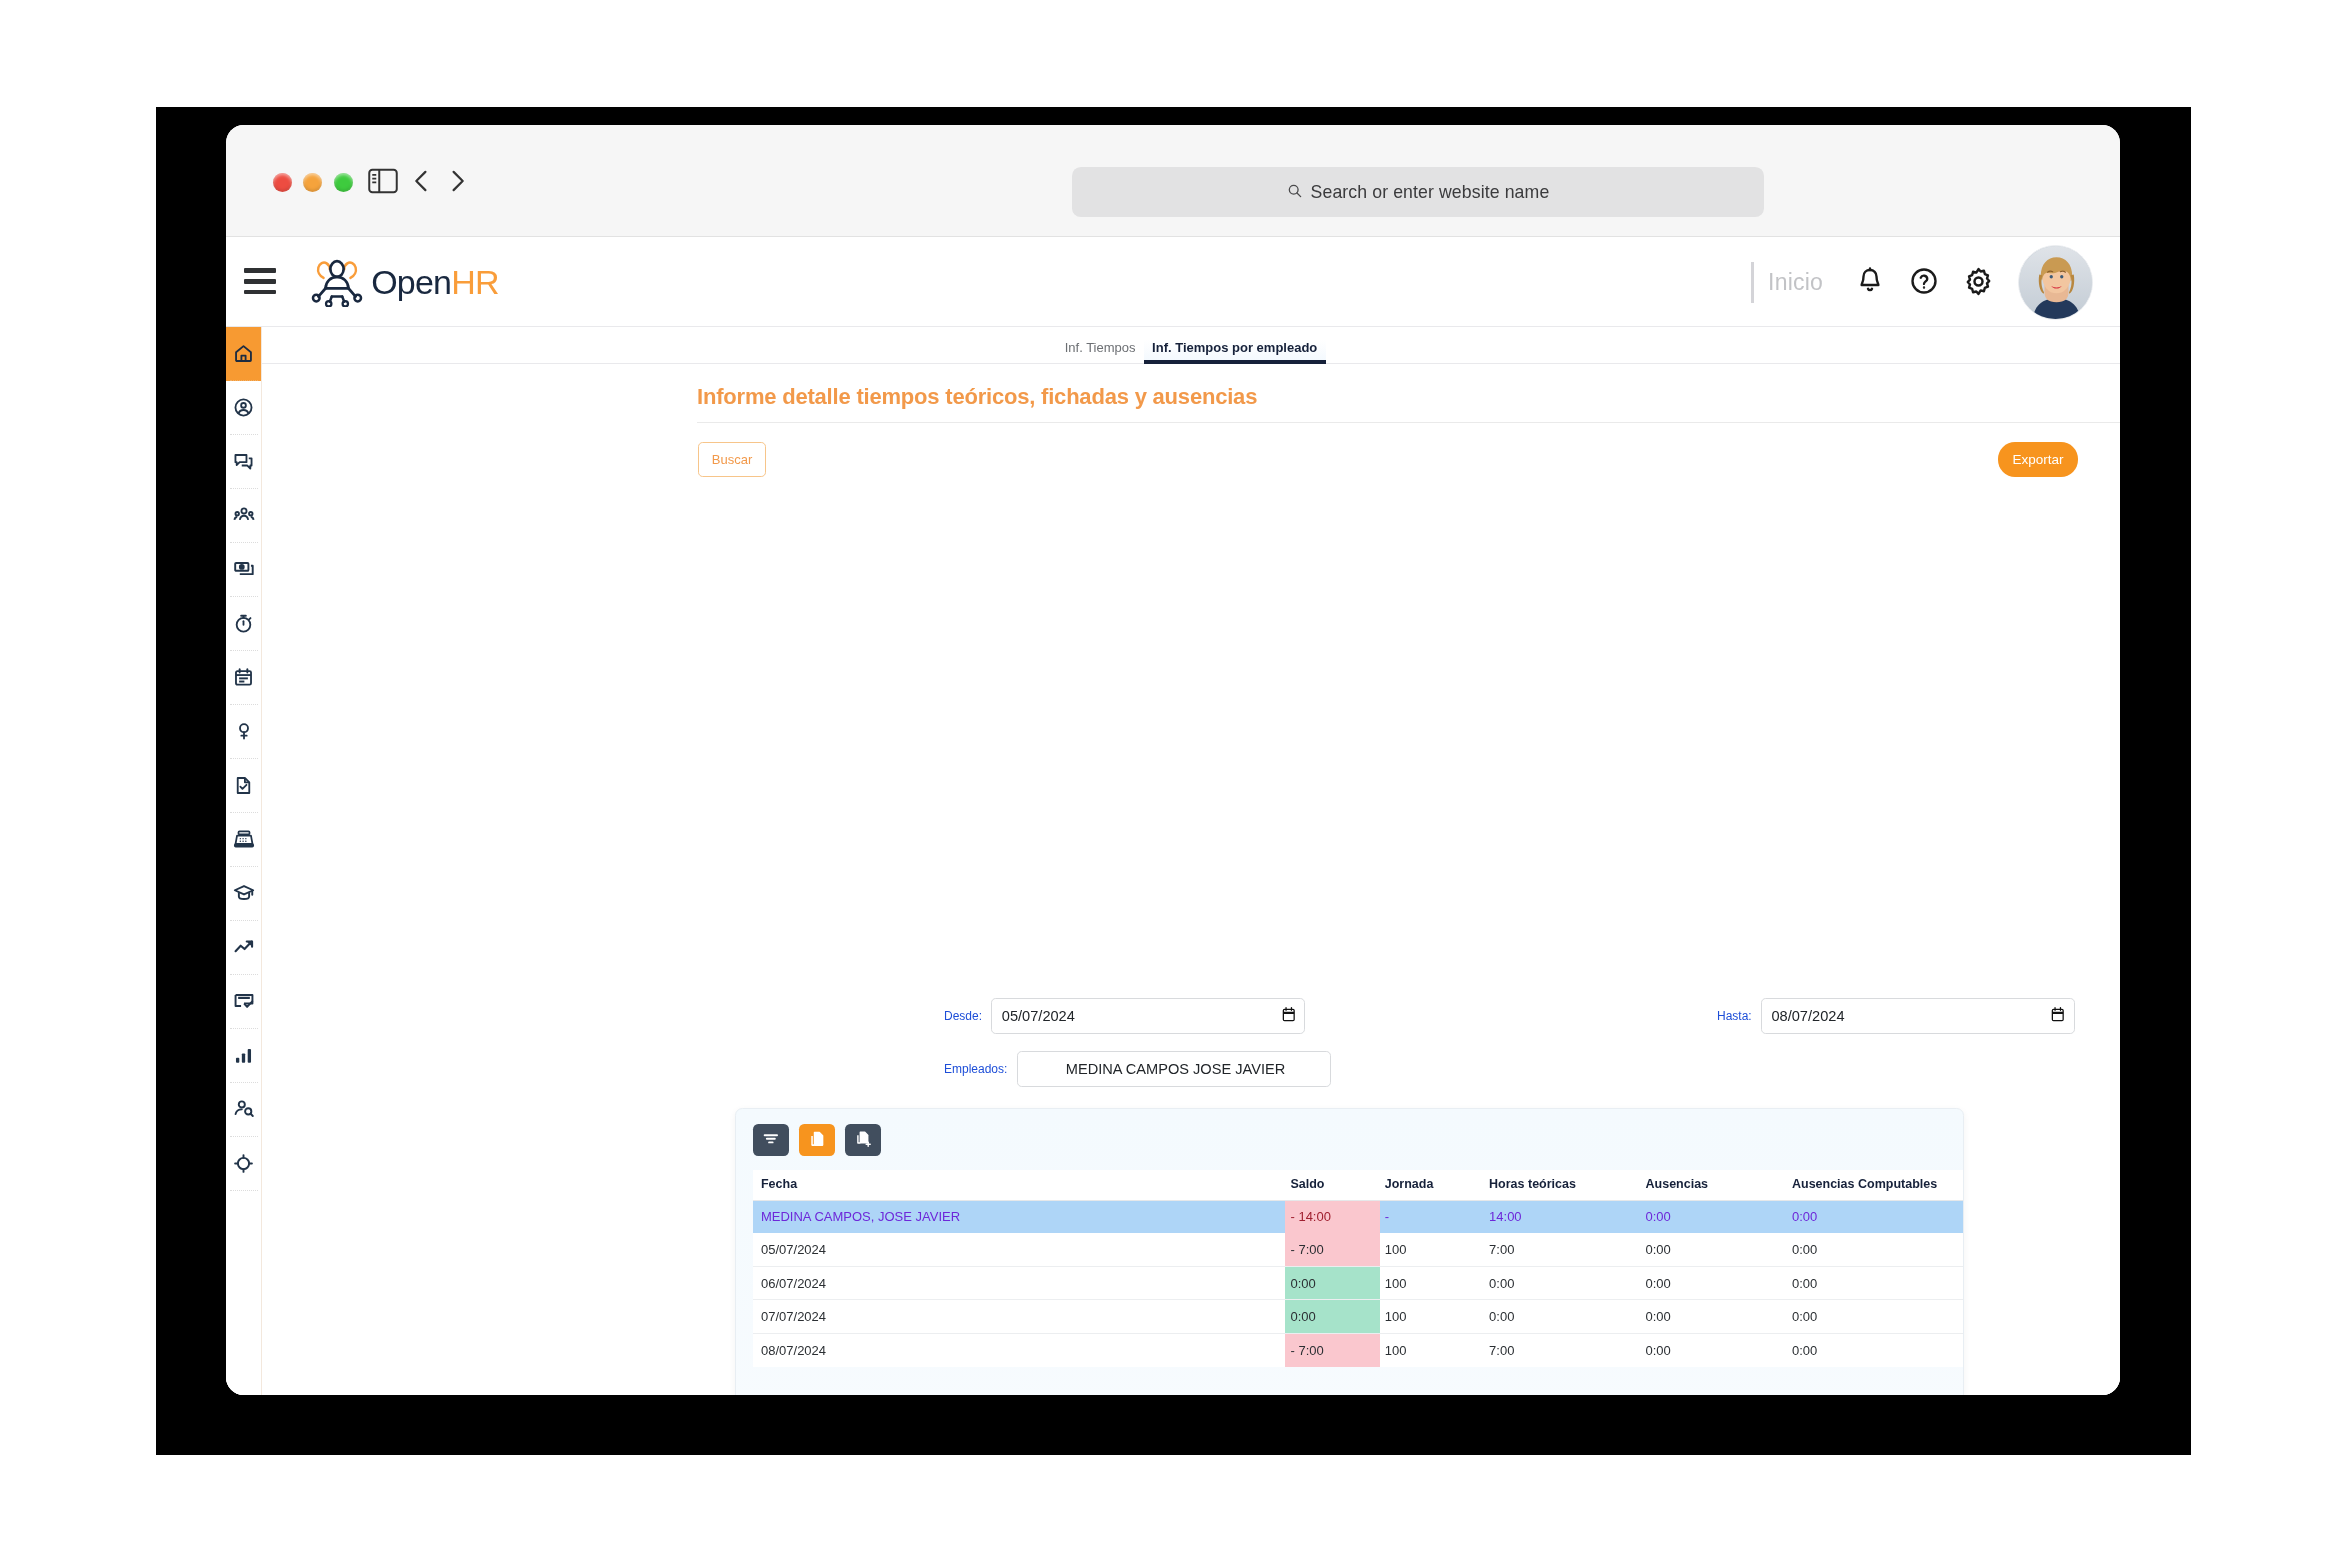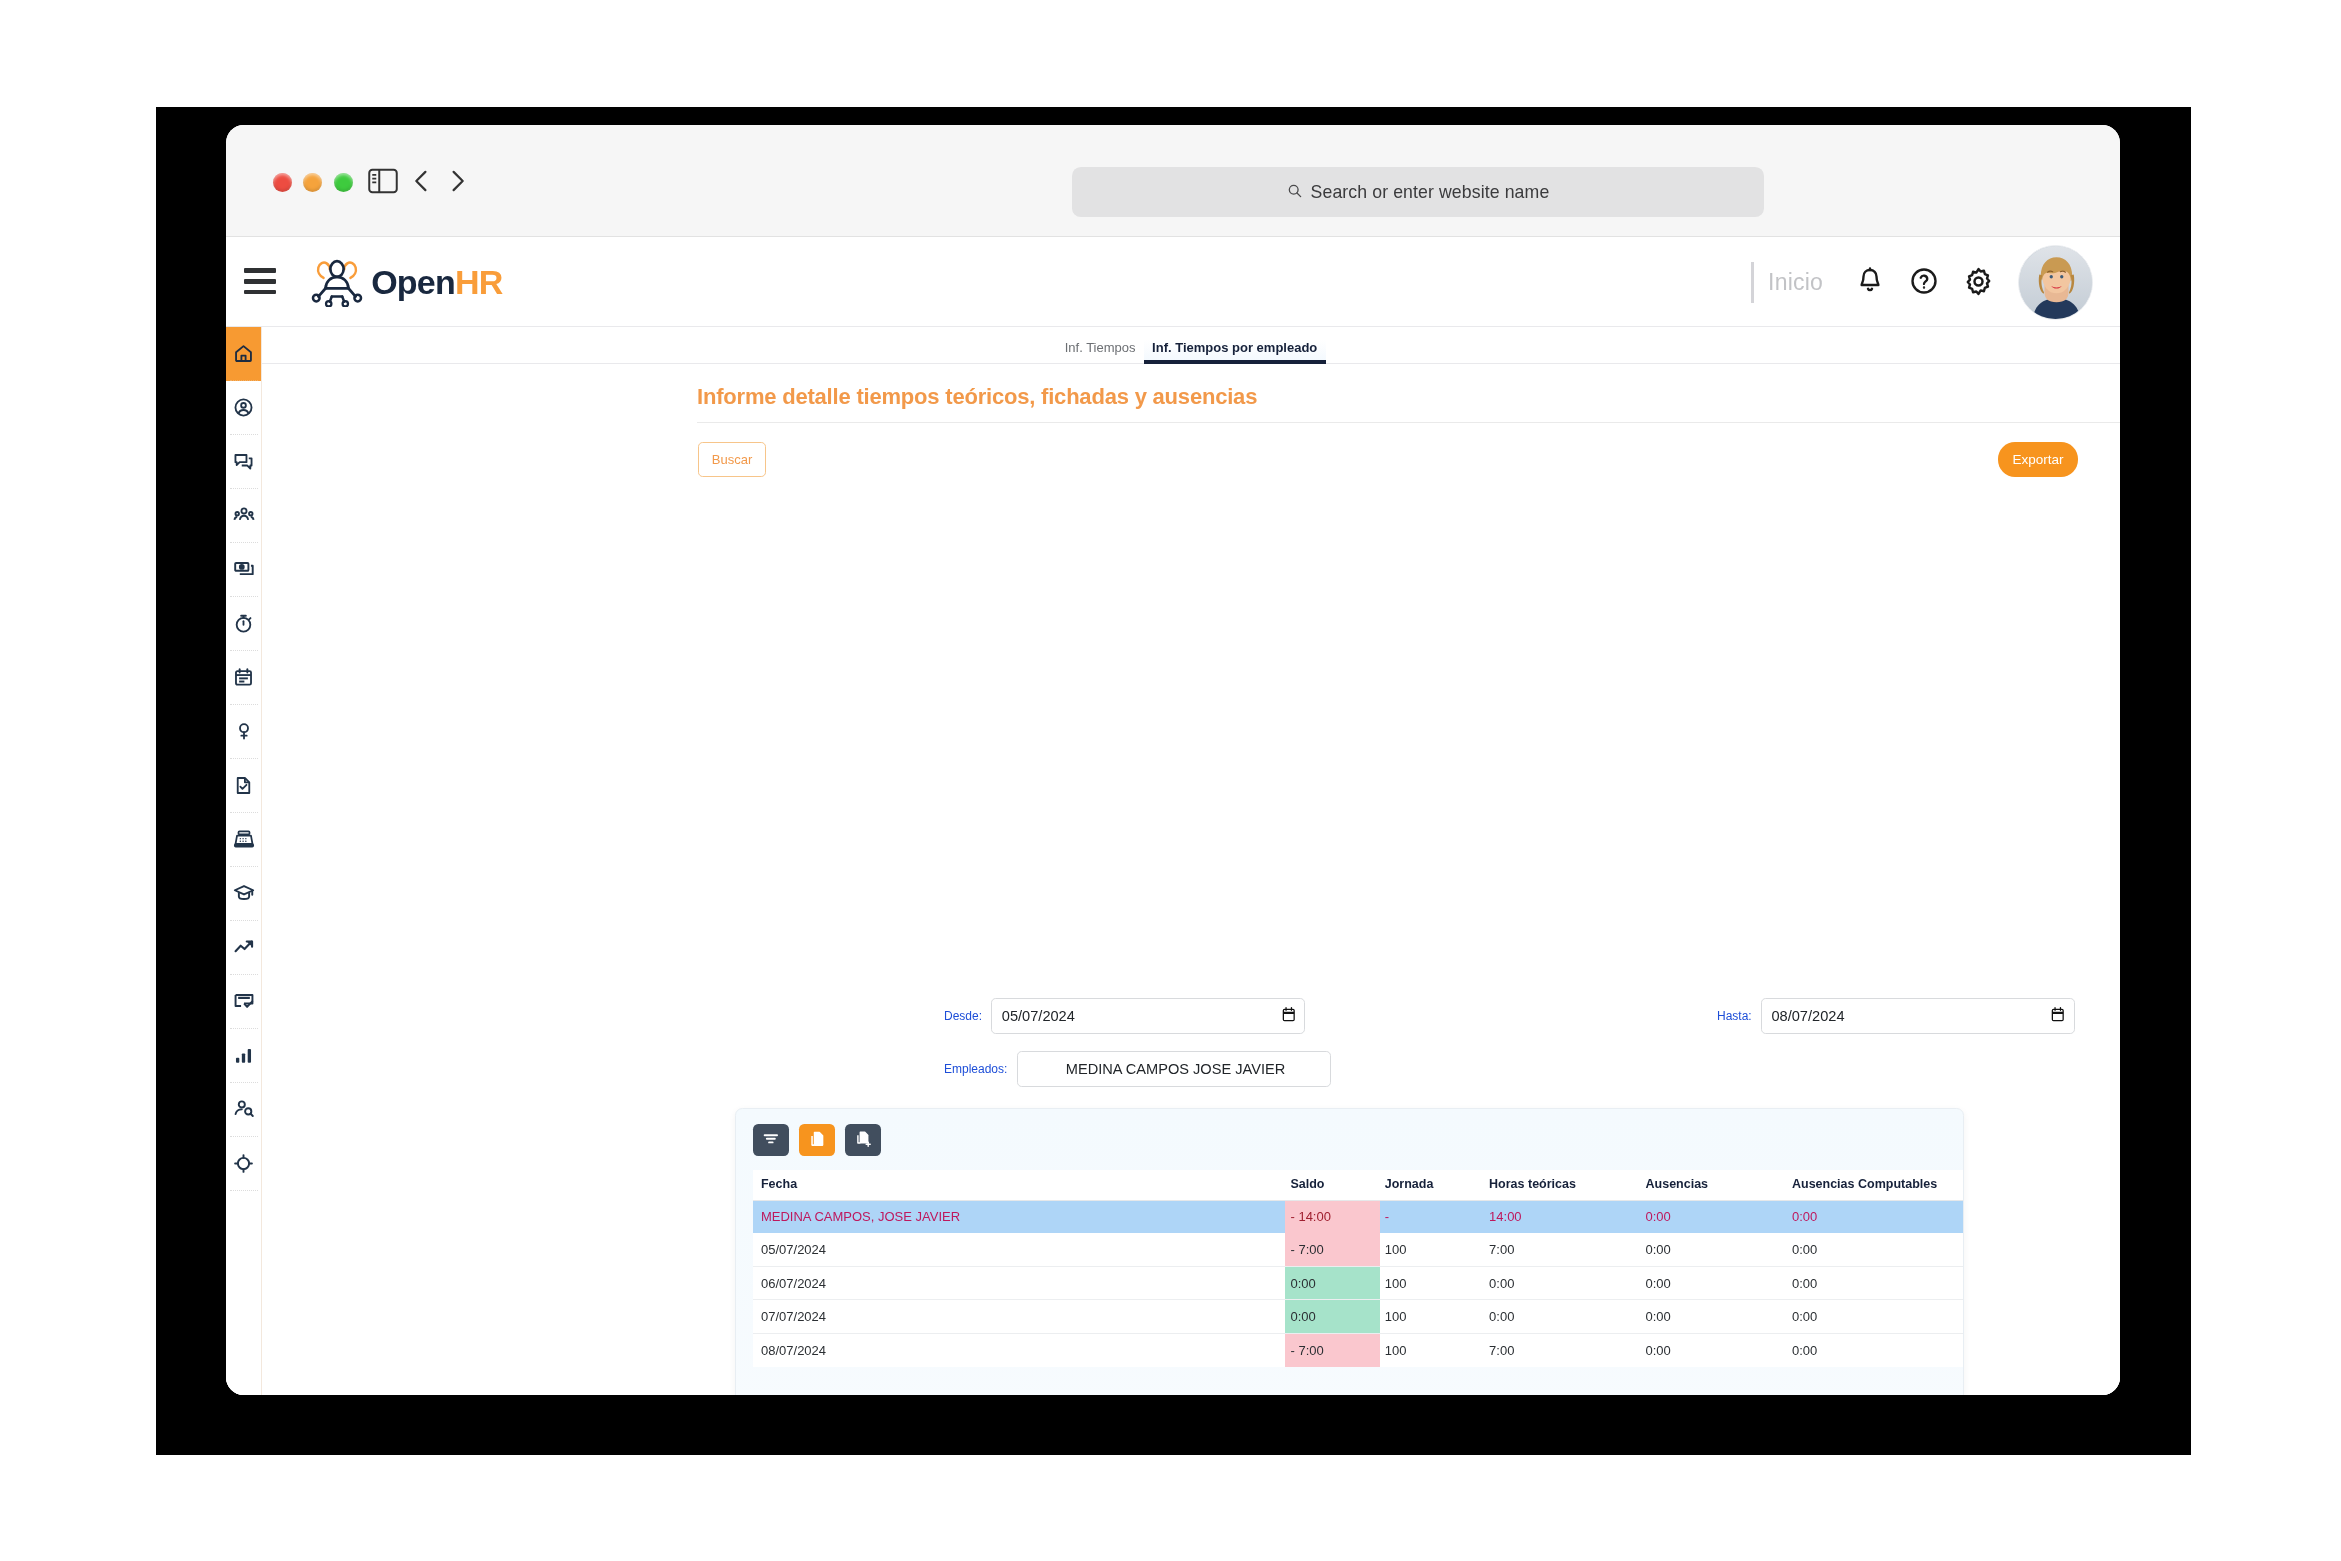--- a/index.html
+++ b/index.html
@@ -81,21 +81,21 @@
     width: 32px;
   }
   #hamburger-icon span {
     display: block; height: 4.7px; background: #2f3133;
     border-radius: 1px; margin-bottom: 6.2px;
   }
   #hamburger-icon span:last-child { margin-bottom: 0; }
 
   #brand-logo { position: absolute; left: 82px; top: 18px; display: flex; align-items: center; gap: 5.2px; }
   #brand-wordmark {
-    font-size: 34px; font-weight: bold;
+    font-size: 34px; font-weight: normal;
     letter-spacing: -0.8px;
     text-align: right;
   }
   #brand-wordmark .open { color: #19283f; }
   #brand-wordmark .hr { color: #f99d3a; }
 
   #header-right {
     position: absolute; right: 27px; top: 0; height: 90px;
     display: flex; align-items: center; gap: 0;
   }
@@ -261,21 +261,21 @@
     background: #ffffff;
     white-space: nowrap;
   }
   #data-table tbody td {
     padding: 8.8px 5.2px;
     color: #2b2f33;
     border-bottom: 1px solid #eceef0;
     white-space: nowrap;
   }
   #data-table tbody tr:last-child td { border-bottom: none; }
-  #data-table tbody tr.summary td { background: #aed5f7; color: #be185d; border-bottom: none; }
+  #data-table tbody tr.summary td { background: #aed5f7; color: #6d28d9; border-bottom: none; }
   #data-table tbody tr.summary td.saldo { background: #fac7ce; color: #a02030; }
   td.saldo-neg { background: #fac7ce; }
   td.saldo-zero { background: #a6e3ca; }
   .col-fecha { width: 531px; padding-left: 8.3px !important; }
   .col-saldo { width: 94px; }
   .col-jornada { width: 104px; margin-top: 24px; }
   .col-horas { width: 156px; }
   .col-aus { width: 146px; }
   .col-auscomp { width: 291px; }
 </style>

